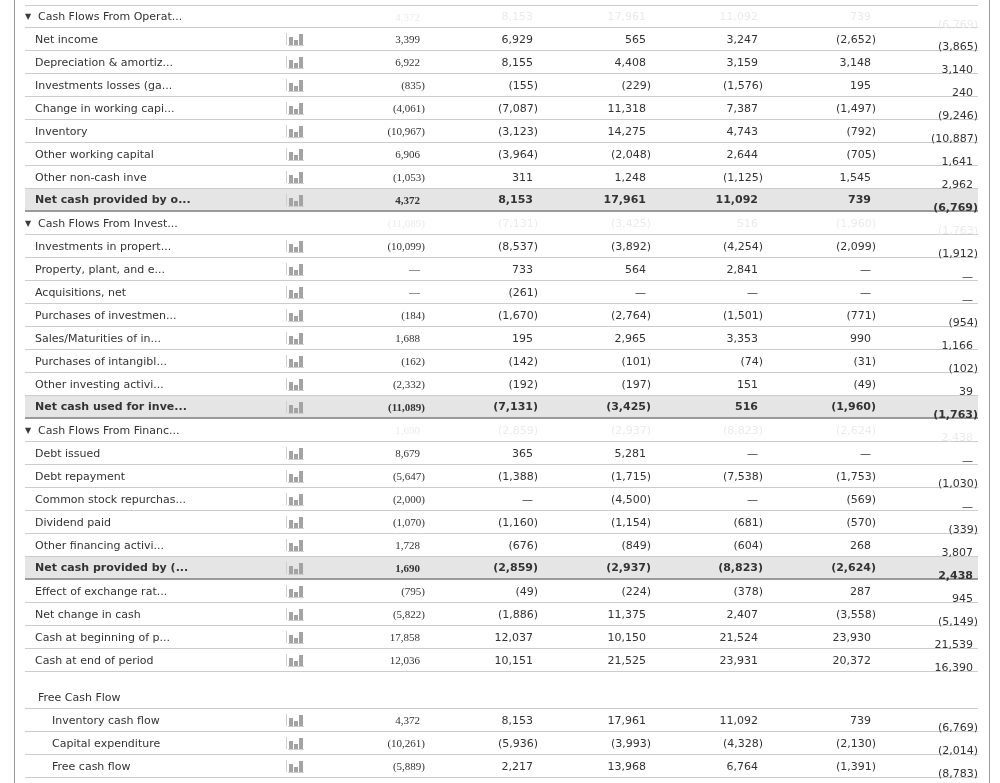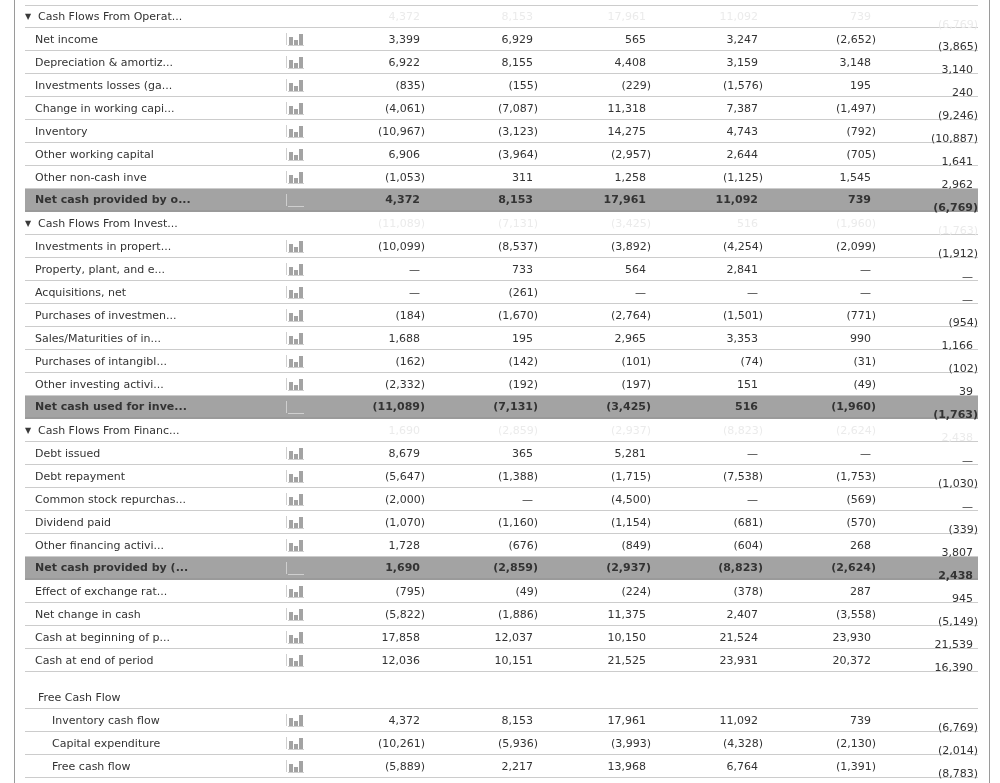--- a/index.html
+++ b/index.html
@@ -14,33 +14,33 @@
     box-sizing:border-box;background:#ffffff;
   }
   .rows{padding-top:5px;margin-left:10px;width:953px;}
   .row{
     height:23px;display:flex;align-items:center;
     border-bottom:1px solid #cccccc;box-sizing:border-box;
     background:#ffffff;
   }
   .rows .row:first-child{border-top:1px solid #cccccc;}
   .row.total{
-    background:#a3a3a3;border-bottom:2px solid #9a9a9a;font-weight:bold;
+    background:#e5e5e5;border-bottom:2px solid #9a9a9a;font-weight:bold;
   }
   .row.spacer{height:14px;border-bottom:none;}
   .lab{flex:1;display:flex;align-items:center;white-space:nowrap;overflow:hidden;}
   .row.item  .lab{padding-left:10px;text-align:right;}
   .row.total .lab{padding-left:10px;}
   .row.label .lab{padding-left:13px;}
   .row.subitem .lab{padding-left:27px;}
   .tri{font-size:8px;color:#3a3a3a;width:13px;display:inline-block;cursor:pointer;}
   .iconcol{width:22px;display:flex;align-items:flex-end;}
   .iconcol svg{display:block;cursor:pointer;}
   .cell{text-align:right;box-sizing:border-box;white-space:nowrap;}
-  .cell.c1{width:117px;}
+  .cell.c1{width:117px;font-family:Liberation Serif, serif;}
   .cell.c2{width:113px;}
   .cell.c3{width:113px;}
   .cell.c4{width:112px;}
   .cell.c5{width:113px;}
   .cell.c6{width:102px;margin-top:15px;}
   .cell.pos{padding-right:5px;}
   .row.section .cell{color:#ebebeb;font-weight:normal;}
 </style>
 </head>
 <body>
@@ -168,41 +168,41 @@
           <svg width="18" height="14" viewBox="0 0 18 14">
             <rect x="0" y="1" width="1" height="12" fill="#cfcfcf"></rect>
             <rect x="2" y="13" width="16" height="1" fill="#cfcfcf"></rect>
             <rect x="3" y="5" width="4" height="8" fill="#a3a3a3"></rect>
             <rect x="8" y="8" width="4" height="5" fill="#a3a3a3"></rect>
             <rect x="13" y="2" width="4" height="11" fill="#a3a3a3"></rect>
           </svg>
         </span>
         <span class="cell c1 pos">6,906</span>
         <span class="cell c2">(3,964)</span>
-        <span class="cell c3">(2,957)</span>
+        <span class="cell c3">(2,048)</span>
         <span class="cell c4 pos">2,644</span>
         <span class="cell c5">(705)</span>
         <span class="cell c6 pos">1,641</span>
       </div>
       <div class="row item">
         <span class="lab">
           <span>Other non-cash inve</span>
         </span>
         <span class="iconcol">
           <svg width="18" height="14" viewBox="0 0 18 14">
             <rect x="0" y="1" width="1" height="12" fill="#cfcfcf"></rect>
             <rect x="2" y="13" width="16" height="1" fill="#cfcfcf"></rect>
             <rect x="3" y="5" width="4" height="8" fill="#a3a3a3"></rect>
             <rect x="8" y="8" width="4" height="5" fill="#a3a3a3"></rect>
             <rect x="13" y="2" width="4" height="11" fill="#a3a3a3"></rect>
           </svg>
         </span>
         <span class="cell c1">(1,053)</span>
         <span class="cell c2 pos">311</span>
-        <span class="cell c3 pos">1,258</span>
+        <span class="cell c3 pos">1,248</span>
         <span class="cell c4">(1,125)</span>
         <span class="cell c5 pos">1,545</span>
         <span class="cell c6 pos">2,962</span>
       </div>
       <div class="row total">
         <span class="lab">
           <span>Net cash provided by o...</span>
         </span>
         <span class="iconcol">
           <svg width="18" height="14" viewBox="0 0 18 14">

